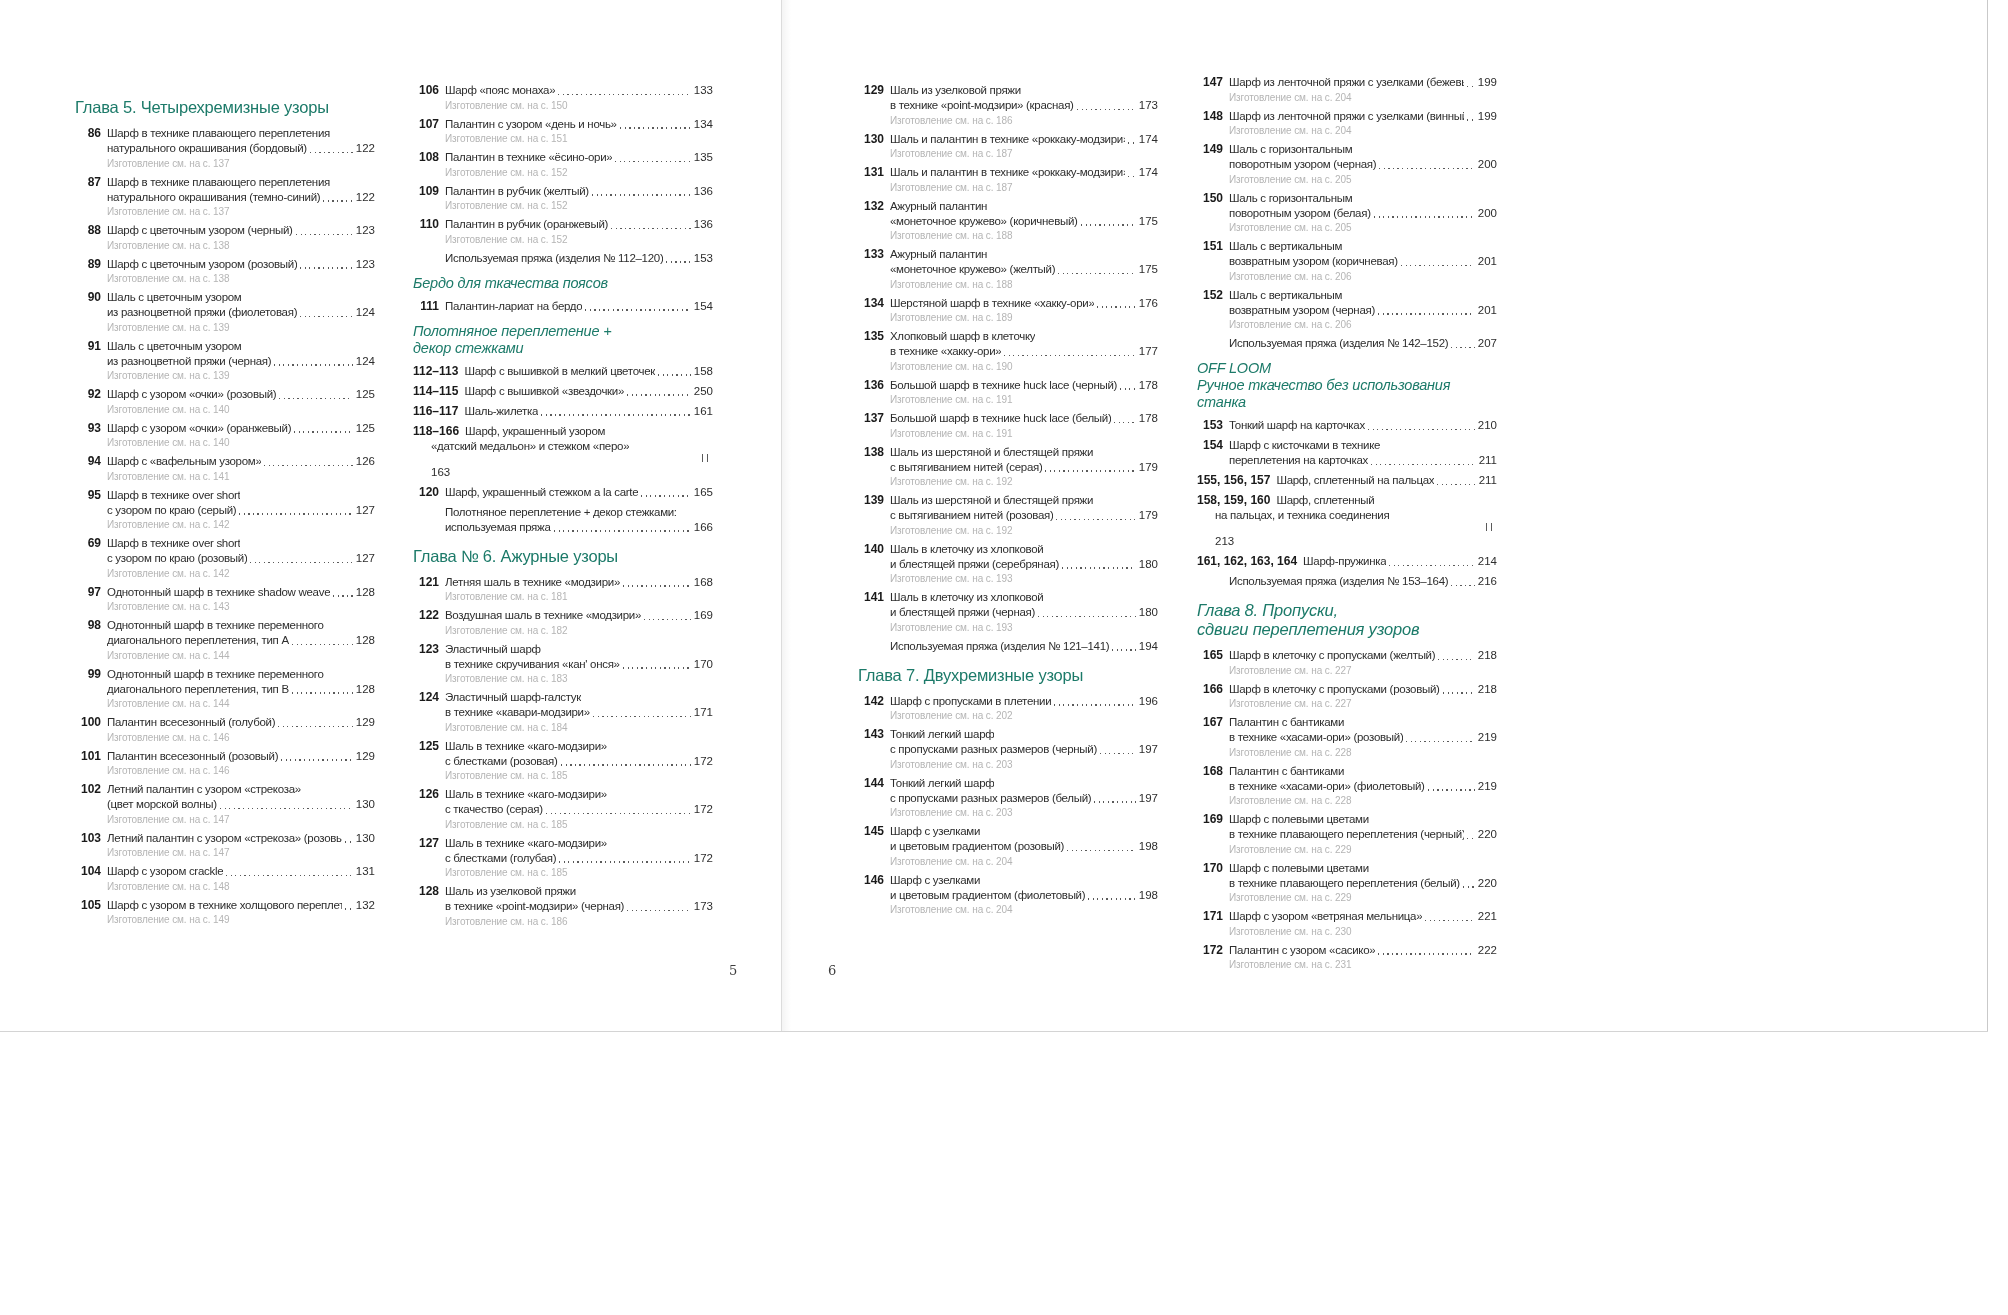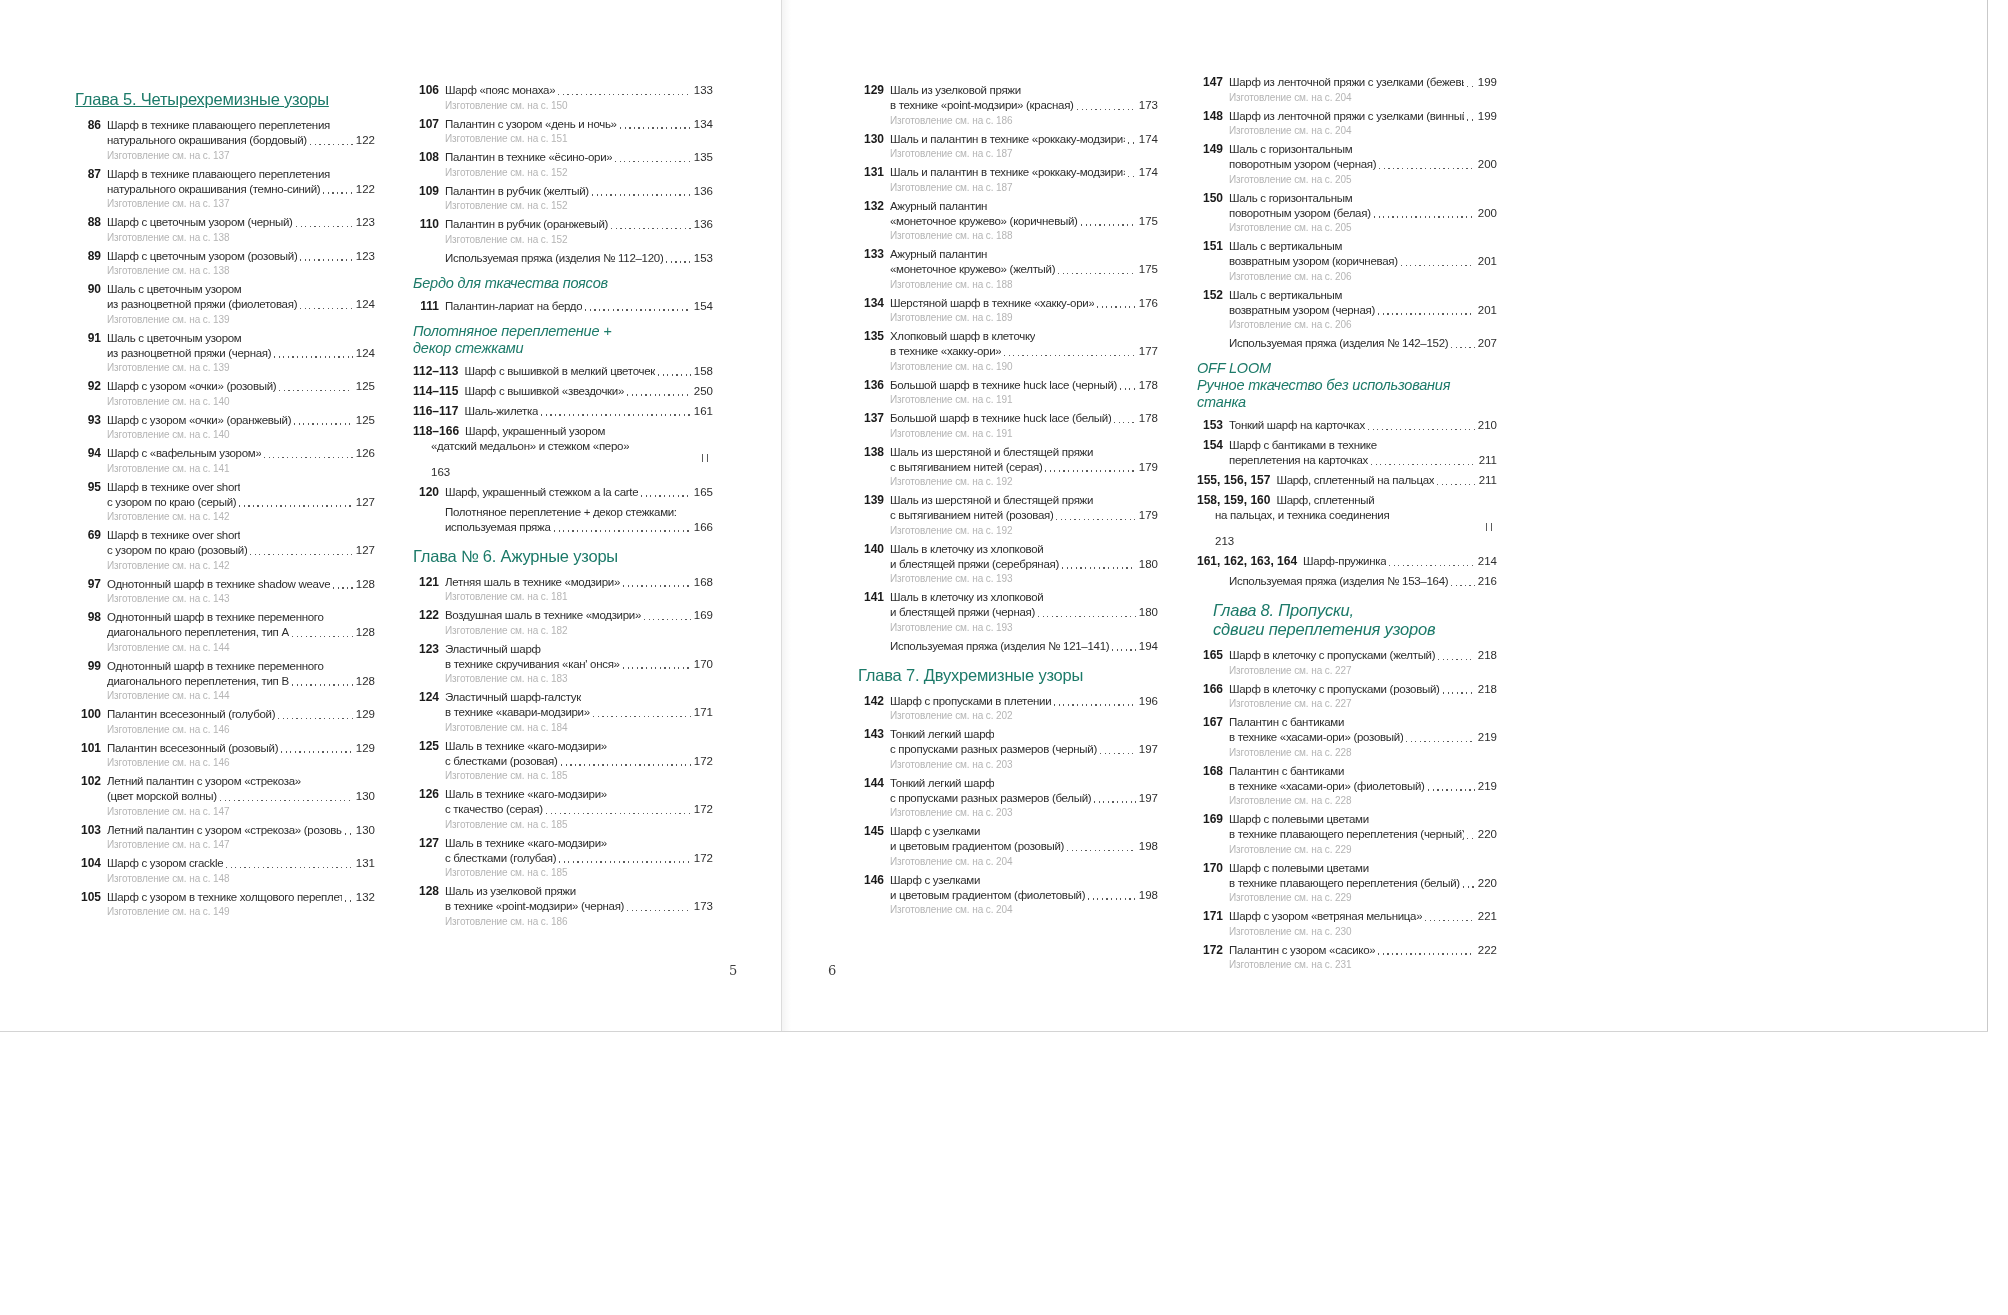--- a/index.html
+++ b/index.html
@@ -28,22 +28,22 @@
   .gutter       { position: absolute; left: 781px;  top: 0; width: 1px;  height: 1031px; background: #dcdcdc; }
   .gutter-shadow{ position: absolute; left: 782px;  top: 0; width: 9px;  height: 1031px;
                   background: linear-gradient(to right, rgba(0,0,0,0.045), rgba(0,0,0,0)); }
   .edge-right   { position: absolute; left: 1987px; top: 0; width: 1px;  height: 1031px; background: #c9c9c9; }
   .edge-bottom  { position: absolute; left: 0; top: 1031px; width: 1988px; height: 1px;  background: #d4d4d4; }
 
   
   .heading { color: #1c7a69; }
   .heading.chapter { font-size: 16.5px; line-height: 19px; margin: 12px 0 9px; letter-spacing: -0.2px; }
   .heading.section { font-size: 14.5px; line-height: 17px; margin: 9px 0 7px; font-style: italic; letter-spacing: -0.2px; }
-  .heading.it { font-style: italic; margin-left: 16px; }
-  .col > .heading:first-child { margin-top: 4px; text-decoration: underline; }
+  .heading.it { font-style: italic; }
+  .col > .heading:first-child { margin-top: 12px; }
 
   
   .entry { display: flex; margin-bottom: 5px; }
   .entry.inline { display: block; }
   .num {
     flex: none; width: 26px; text-align: right;
     font-weight: bold; font-size: 12px; line-height: 15px; color: #1a1a1a;
   }
   .body { flex: 1 1 auto; margin-left: 6px; min-width: 0; }
   .line {
@@ -923,21 +923,21 @@
             <span class="t">Тонкий шарф на карточках</span>
             <span class="dots"></span>
             <span class="pg">210</span>
           </div>
         </div>
       </div>
       <div class="entry">
         <div class="num">154</div>
         <div class="body">
           <div class="line">
-            <span class="t">Шарф с бантиками в технике</span>
+            <span class="t">Шарф с кисточками в технике</span>
           </div>
           <div class="line last">
             <span class="t">переплетения на карточках</span>
             <span class="dots"></span>
             <span class="pg">211</span>
           </div>
         </div>
       </div>
       <div class="entry inline">
         <div class="line last">

